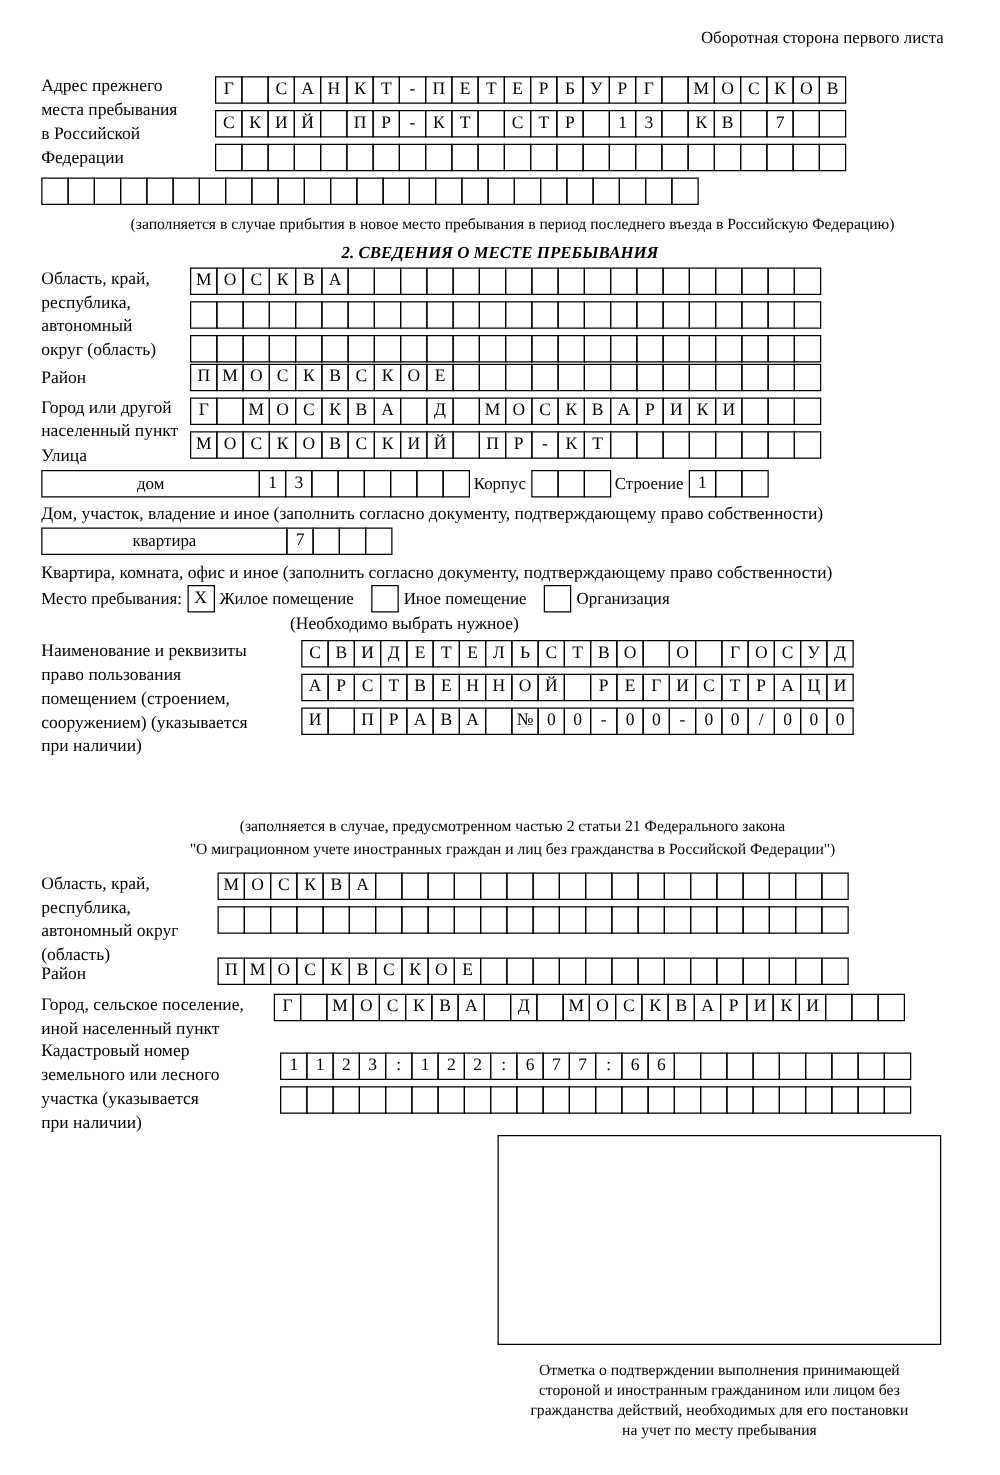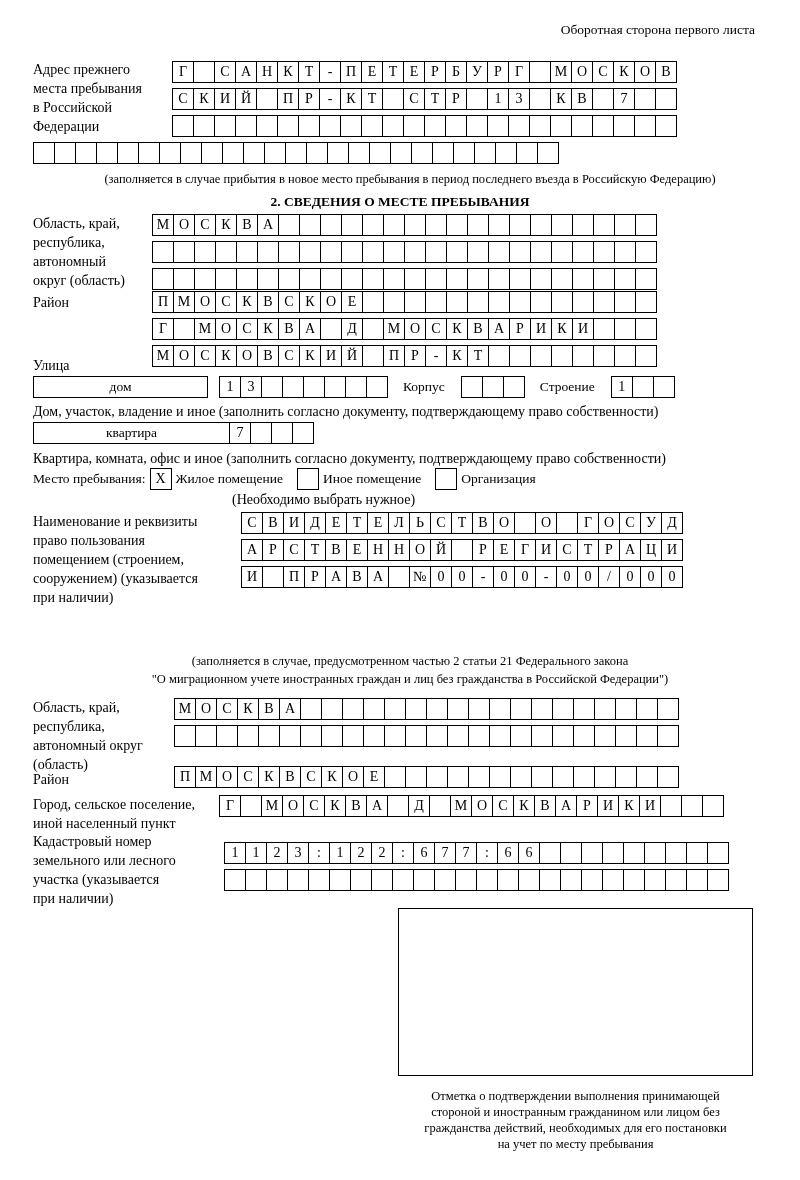--- a/index.html
+++ b/index.html
@@ -191,21 +191,21 @@
       <div class="cell"></div>
       <div class="cell"></div>
       <div class="cell"></div>
       <div class="cell"></div>
       <div class="cell"></div>
       <div class="cell"></div>
     </div>
 
   <div class="note" style="top:172px;">(заполняется в случае прибытия в новое место пребывания в период последнего въезда в Российскую Федерацию)</div>
 
-  <div class="section-title" style="top:194px;">2. СВЕДЕНИЯ О МЕСТЕ ПРЕБЫВАНИЯ</div>
+  <div class="section-title" style="top:194px;font-style:italic;">2. СВЕДЕНИЯ О МЕСТЕ ПРЕБЫВАНИЯ</div>
 
   <div class="lbl-block" style="left:33px;top:214px;width:150px;">
     <div>Область, край,</div>
     <div>республика,</div>
     <div>автономный</div>
     <div>округ (область)</div>
   </div>
   <div class="row" id="reg-row-0" style="left:152px;top:214px;">
       <div class="cell">М</div>
       <div class="cell">О</div>
@@ -306,20 +306,24 @@
       <div class="cell"></div>
       <div class="cell"></div>
       <div class="cell"></div>
       <div class="cell"></div>
       <div class="cell"></div>
       <div class="cell"></div>
       <div class="cell"></div>
       <div class="cell"></div>
     </div>
 
+  <div class="lbl-block" style="left:33px;top:317px;width:150px;">
+    <div>Город или другой</div>
+    <div>населенный пункт</div>
+  </div>
   <div class="row" id="city-row-0" style="left:152px;top:318px;">
       <div class="cell">Г</div>
       <div class="cell"></div>
       <div class="cell">М</div>
       <div class="cell">О</div>
       <div class="cell">С</div>
       <div class="cell">К</div>
       <div class="cell">В</div>
       <div class="cell">А</div>
       <div class="cell"></div>
@@ -360,21 +364,21 @@
       <div class="cell"></div>
       <div class="cell"></div>
       <div class="cell"></div>
       <div class="cell"></div>
       <div class="cell"></div>
       <div class="cell"></div>
       <div class="cell"></div>
       <div class="cell"></div>
     </div>
 
-  <div style="position:absolute;left:33px;top:376px;display:flex;gap:12px;">
+  <div style="position:absolute;left:33px;top:376px;display:flex;">
     <div class="box-lbl" style="width:175px;">дом</div>
     <div class="row" id="house-cells" style="position:relative;left:0;top:0;">
         <div class="cell">1</div>
         <div class="cell">3</div>
         <div class="cell"></div>
         <div class="cell"></div>
         <div class="cell"></div>
         <div class="cell"></div>
         <div class="cell"></div>
         <div class="cell"></div>

